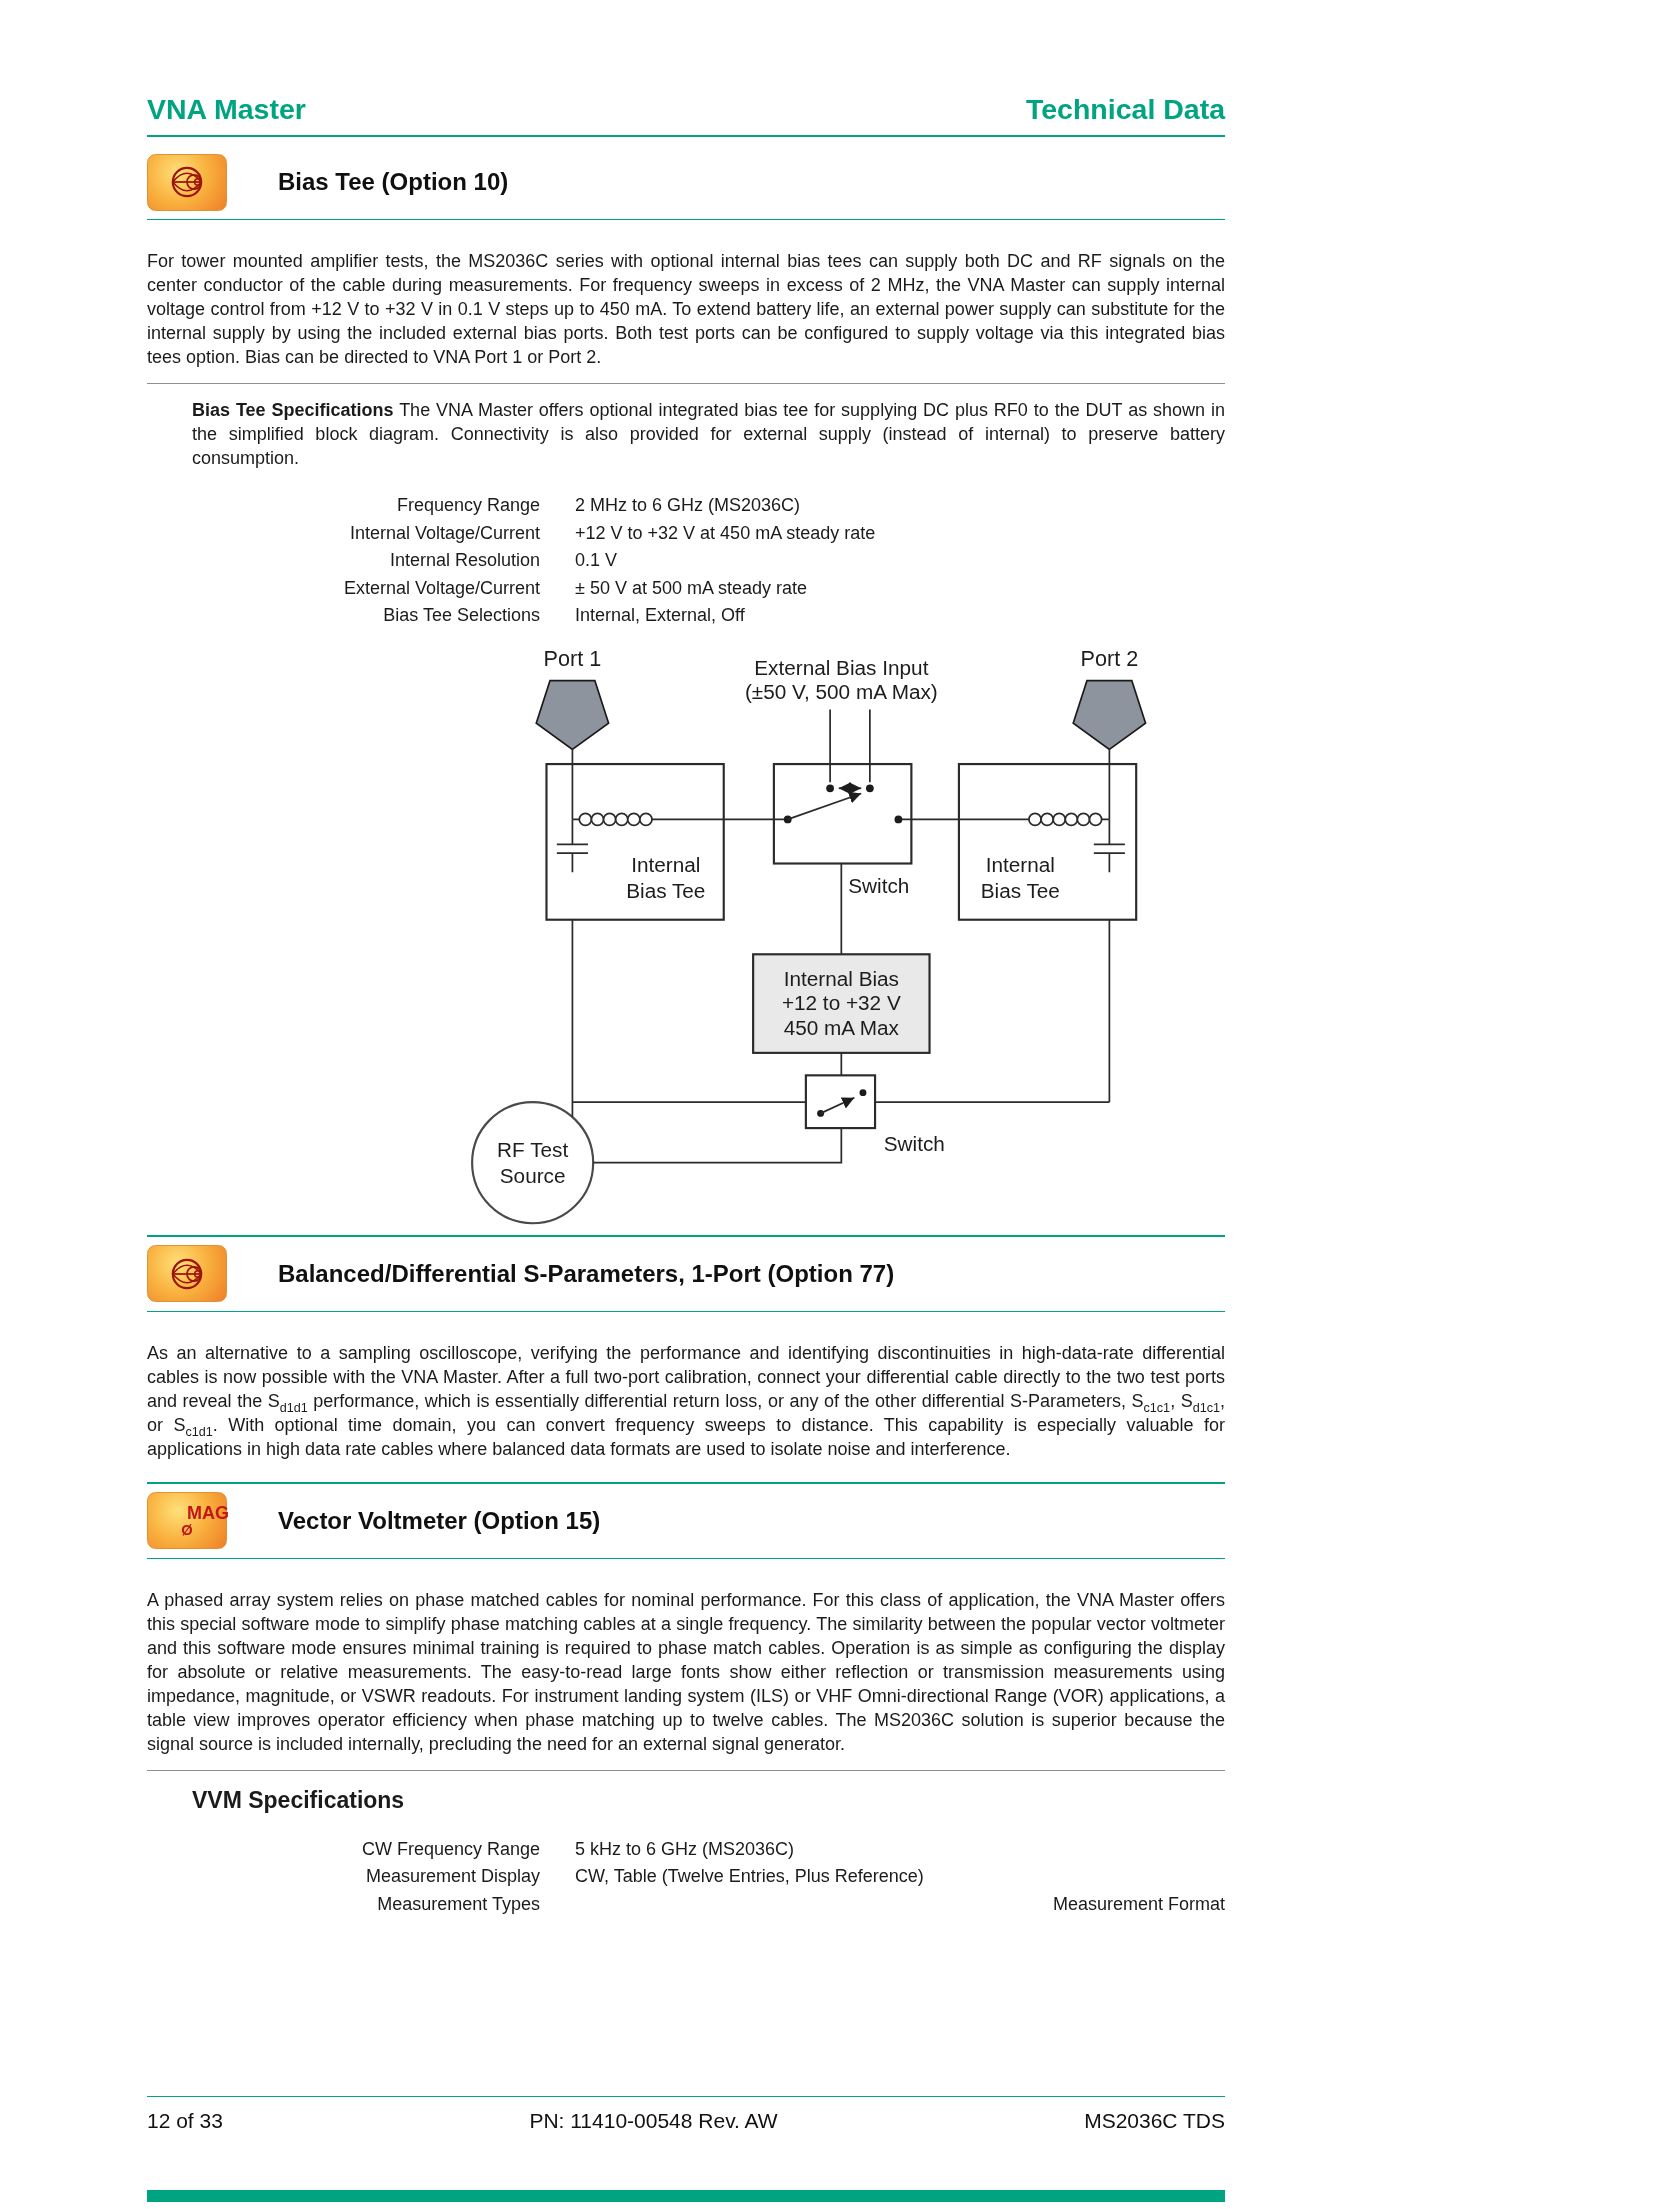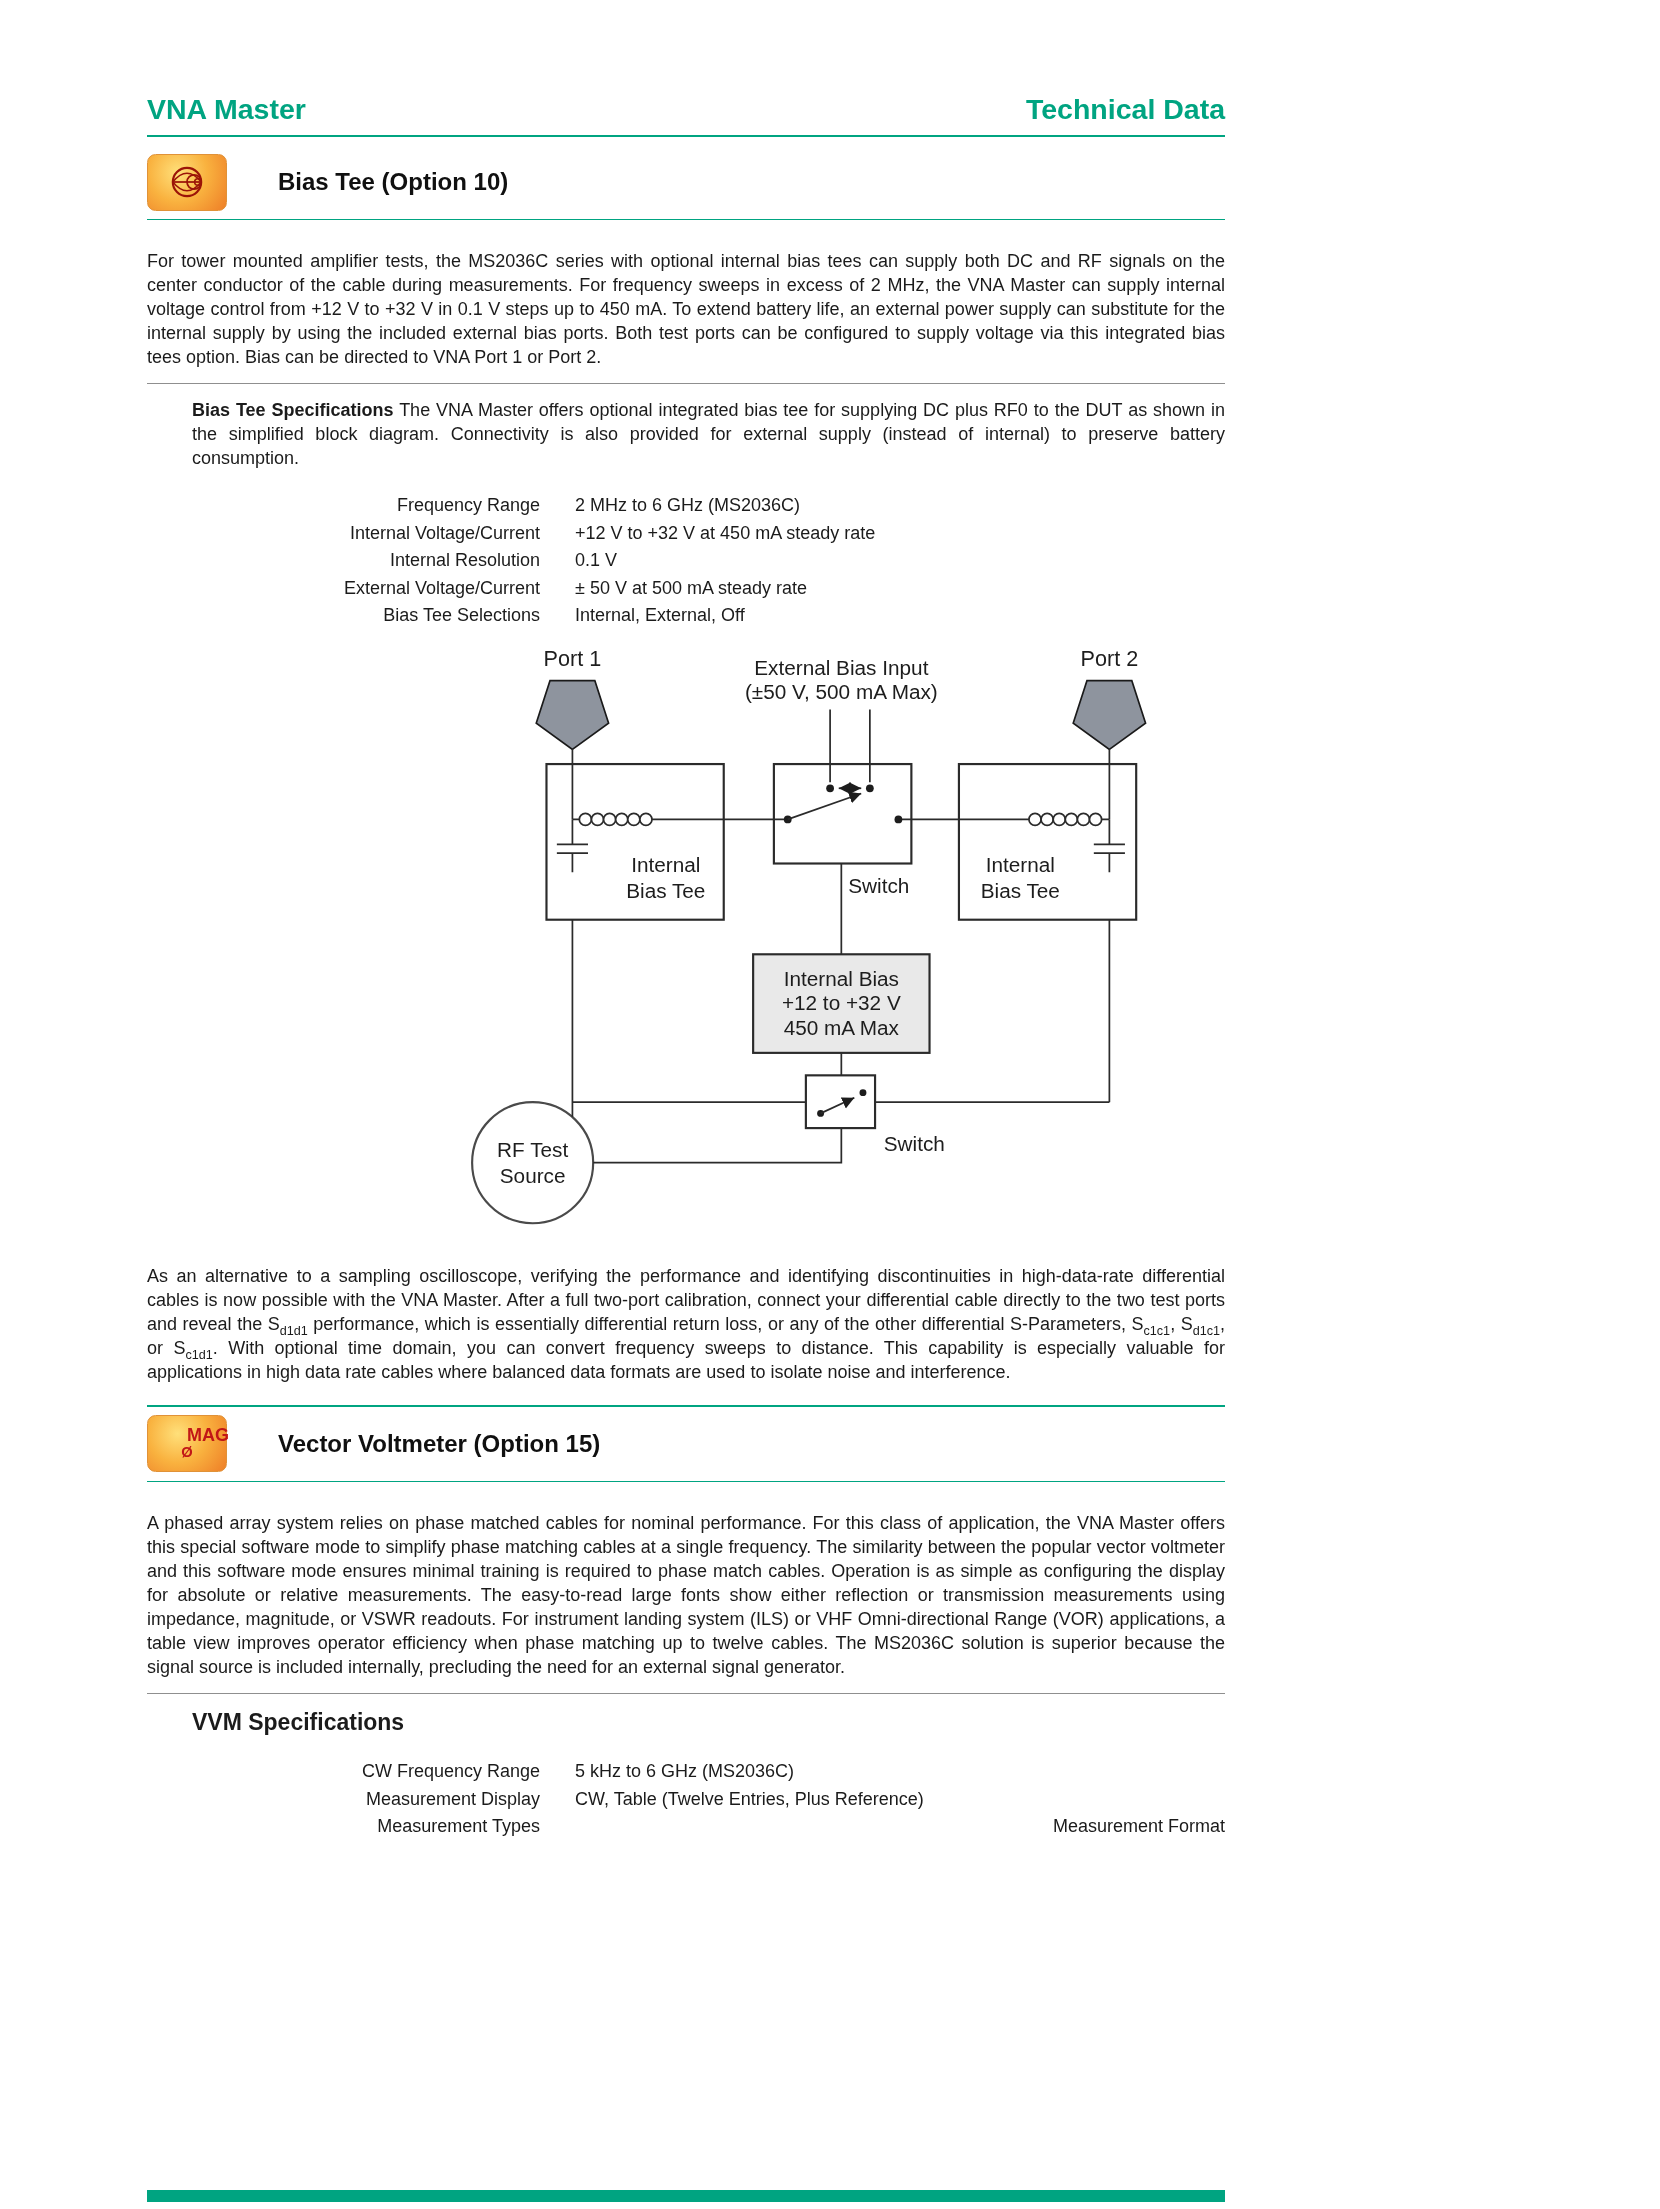--- a/index.html
+++ b/index.html
@@ -217,20 +217,33 @@
         <text class="dt" x="811" y="290">Switch</text>
         <text class="dt dtm" x="803" y="398">Internal Bias</text>
         <text class="dt dtm" x="803" y="426">+12 to +32 V</text>
         <text class="dt dtm" x="803" y="454">450 mA Max</text>
         <text class="dt" x="852" y="588">Switch</text>
         <text class="dt dtm" x="446" y="596">RF Test</text>
         <text class="dt dtm" x="446" y="626">Source</text>
       </svg>
     </div>
 
+    <div class="sec-head ruled">
+      <div class="icon-badge">
+        <svg width="48" height="38" viewBox="0 0 44 34">
+          <circle cx="22" cy="17" r="13" fill="none" stroke="#9b1408" stroke-width="2"></circle>
+          <path d="M9,17 H35" fill="none" stroke="#9b1408" stroke-width="1.6"></path>
+          <circle cx="28.5" cy="17" r="6.5" fill="none" stroke="#9b1408" stroke-width="1.6"></circle>
+          <circle cx="32" cy="17" r="3" fill="none" stroke="#9b1408" stroke-width="1.4"></circle>
+          <path d="M9,17 Q22,1 35,17" fill="none" stroke="#9b1408" stroke-width="1.4"></path>
+          <path d="M9,17 Q22,33 35,17" fill="none" stroke="#9b1408" stroke-width="1.4"></path>
+        </svg>
+      </div>
+      <div class="sec-title">Balanced/Differential S-Parameters, 1-Port (Option 77)</div>
+    </div>
 
     <p class="body"><span>As an alternative to a sampling oscilloscope, verifying the performance and identifying discontinuities in high-data-rate differential cables is now possible with the VNA Master. After a full two-port calibration, connect your differential cable directly to the two test ports and reveal the S</span><sub>d1d1</sub><span> performance, which is essentially differential return loss, or any of the other differential S-Parameters, S</span><sub>c1c1</sub><span>, S</span><sub>d1c1</sub><span>, or S</span><sub>c1d1</sub><span>. With optional time domain, you can convert frequency sweeps to distance. This capability is especially valuable for applications in high data rate cables where balanced data formats are used to isolate noise and interference.</span></p>
 
     <div class="sec-head ruled" style="margin-top:21px;">
       <div class="icon-badge">
         <div class="mag-txt">MAG</div>
         <div class="mag-sub">Ø</div>
       </div>
       <div class="sec-title">Vector Voltmeter (Option 15)</div>
     </div>
@@ -245,15 +258,20 @@
       <div class="lab">CW Frequency Range</div>
       <div class="val">5 kHz to 6 GHz (MS2036C)</div>
       <div class="lab">Measurement Display</div>
       <div class="val">CW, Table (Twelve Entries, Plus Reference)</div>
       <div class="lab">Measurement Types</div>
       <div class="lab">Measurement Format</div>
     </div>
 
   </div>
 
+  <div class="footer">
+    <span>12 of 33</span>
+    <span>PN: 11410-00548 Rev. AW</span>
+    <span>MS2036C TDS</span>
+  </div>
   <div class="bottom-bar"></div>
 </div>
 
 
 </body></html>

